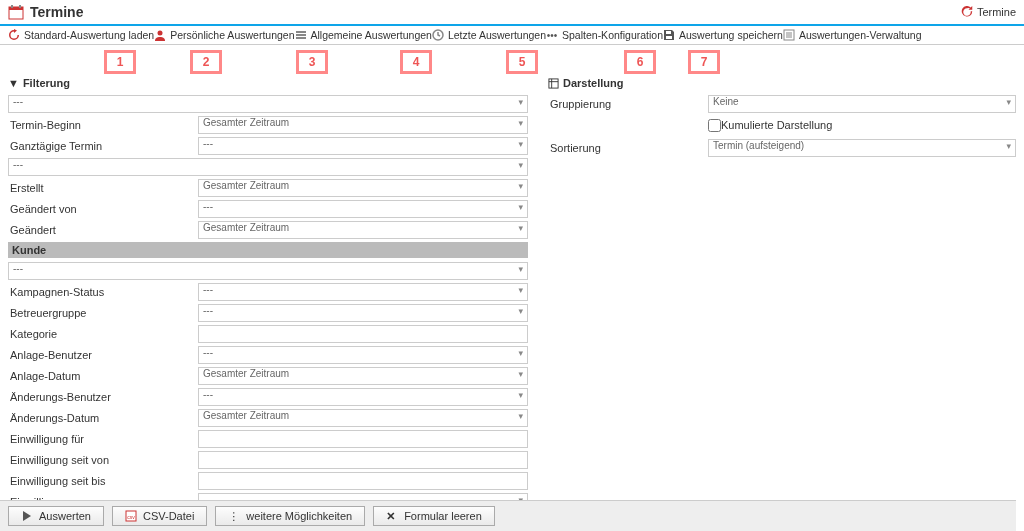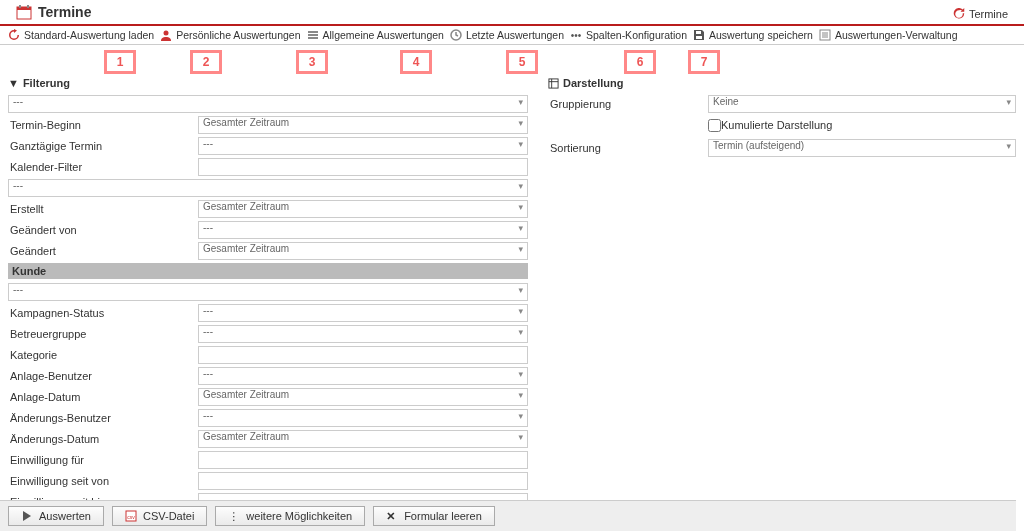--- a/index.html
+++ b/index.html
@@ -1,21 +1,21 @@
 <!DOCTYPE html>
 <html><head>
 <meta charset="utf-8">
 <style>
 *{box-sizing:border-box;font-family:Arial,Helvetica,sans-serif}
 body{margin:0;padding:0;background:#fff;color:#333;font-size:11px;width:1024px}
-.hdr{display:flex;align-items:flex-end;padding:4px 16px;border-bottom:2px solid #b91c1c}
+.hdr{display:flex;align-items:center;padding:4px 8px;border-bottom:2px solid #0ea5e9}
 .hdr .cal-ic{width:16px;height:16px;margin-right:6px}
 .hdr h1{font-size:14px;font-weight:bold;margin:0;flex:1}
 .hdr .refresh{display:flex;align-items:center;gap:4px;color:#333;cursor:pointer}
-.tb{display:flex;align-items:center;gap:6px;padding:3px 8px;border-bottom:1px solid #ccc;position:relative}
+.tb{display:flex;align-items:center;padding:3px 8px;border-bottom:1px solid #ccc;position:relative}
 .tb .itm{display:flex;align-items:center;gap:4px;cursor:pointer;white-space:nowrap;font-size:10.5px}
 .tb .ic{width:12px;height:12px;display:inline-flex;align-items:center;justify-content:center}
 .num-box{position:absolute;top:24px;width:32px;height:24px;border:3px solid #f88;display:flex;align-items:center;justify-content:center;color:#e55;font-weight:bold;font-size:12px;background:#fff}
 .main{display:flex;padding:28px 8px 4px 8px;gap:20px}
 .col-l{flex:0 0 520px}
 .col-r{flex:1}
 .sec-h{display:flex;align-items:center;gap:4px;font-weight:bold;padding:4px 0;font-size:11px}
 .row{display:flex;align-items:center;min-height:21px}
 .row .lbl{flex:0 0 190px;padding-left:2px}
 .row .fld{flex:1}
@@ -138,26 +138,20 @@
             <div class="sel">Gesamter Zeitraum</div>
           </div>
         </div>
         <div class="row">
           <div class="lbl">Ganztägige Termin</div>
           <div class="fld">
             <div class="sel">---</div>
           </div>
         </div>
         <div class="row">
-          <div class="lbl">Kalender-Filter</div>
-          <div class="fld">
-            <div class="inp"></div>
-          </div>
-        </div>
-        <div class="row">
           <div class="fld">
             <div class="sel">---</div>
           </div>
         </div>
         <div class="row">
           <div class="lbl">Erstellt</div>
           <div class="fld">
             <div class="sel">Gesamter Zeitraum</div>
           </div>
         </div>

